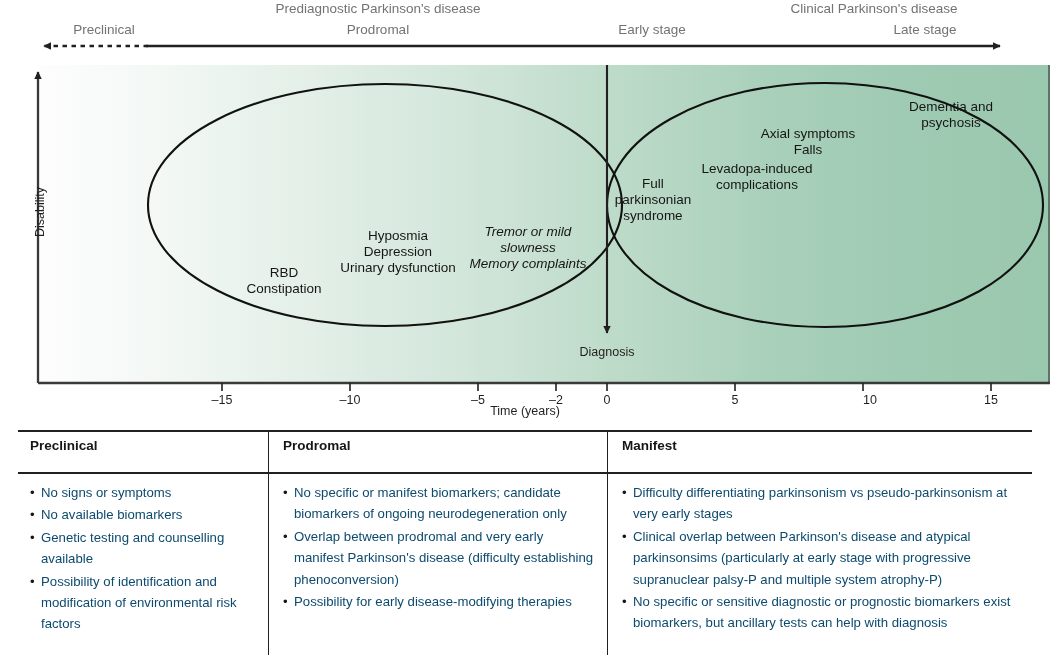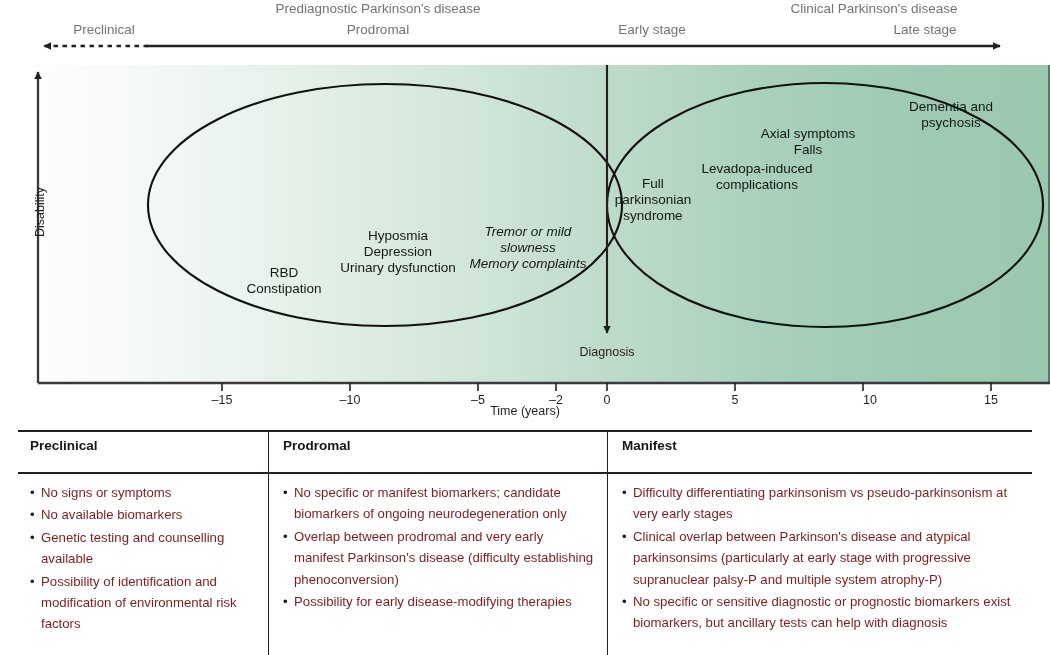--- a/index.html
+++ b/index.html
@@ -92,21 +92,21 @@
   .col{
     position:absolute;top:0;
   }
   .col-head{
     position:absolute;top:8px;
     font-size:13.5px;font-weight:bold;color:#161616;
     white-space:nowrap;
   }
   .col-body{
     position:absolute;top:52px;
-    font-size:13.2px;line-height:1.62;color:#7f1d1d;
+    font-size:13.2px;line-height:1.62;color:#0c4a6e;
   }
   .bullet-item{
     position:relative;
     padding-left:11px;
     margin-bottom:1px;
   }
   .bullet-item::before{
     content:"\2022";
     position:absolute;left:0;top:0;
     font-size:13.2px;color:#161616;

